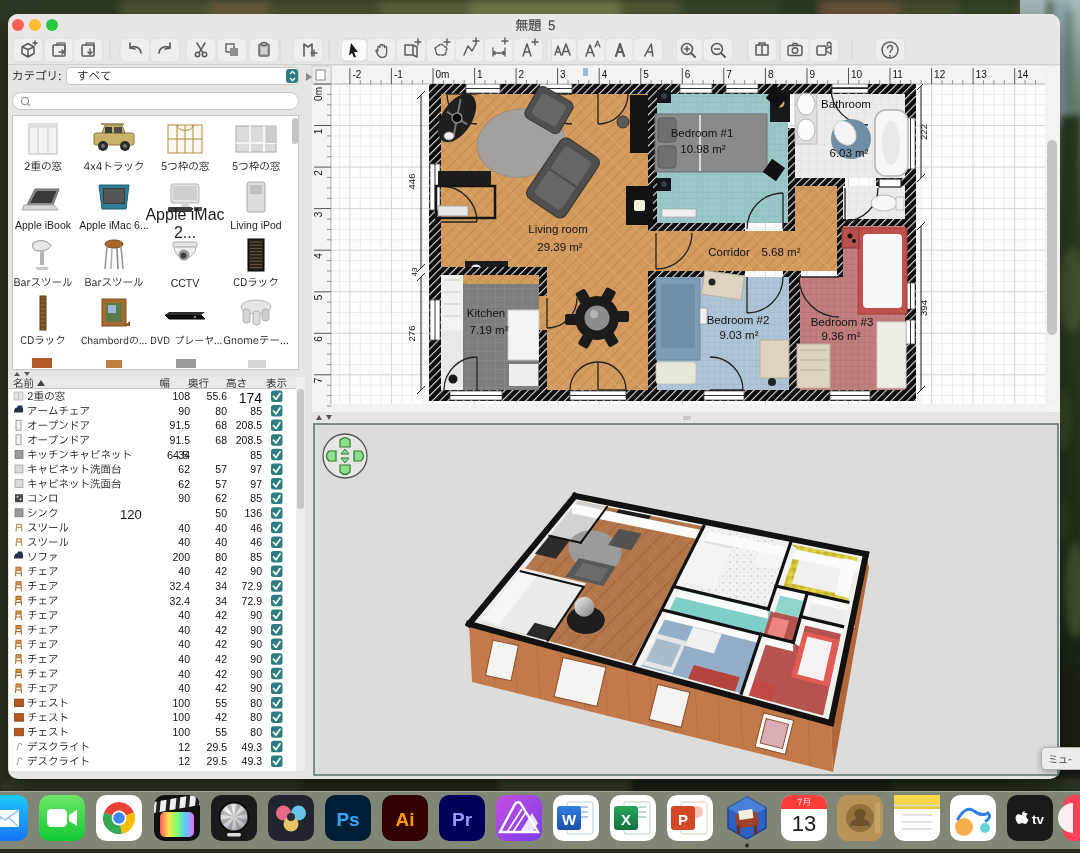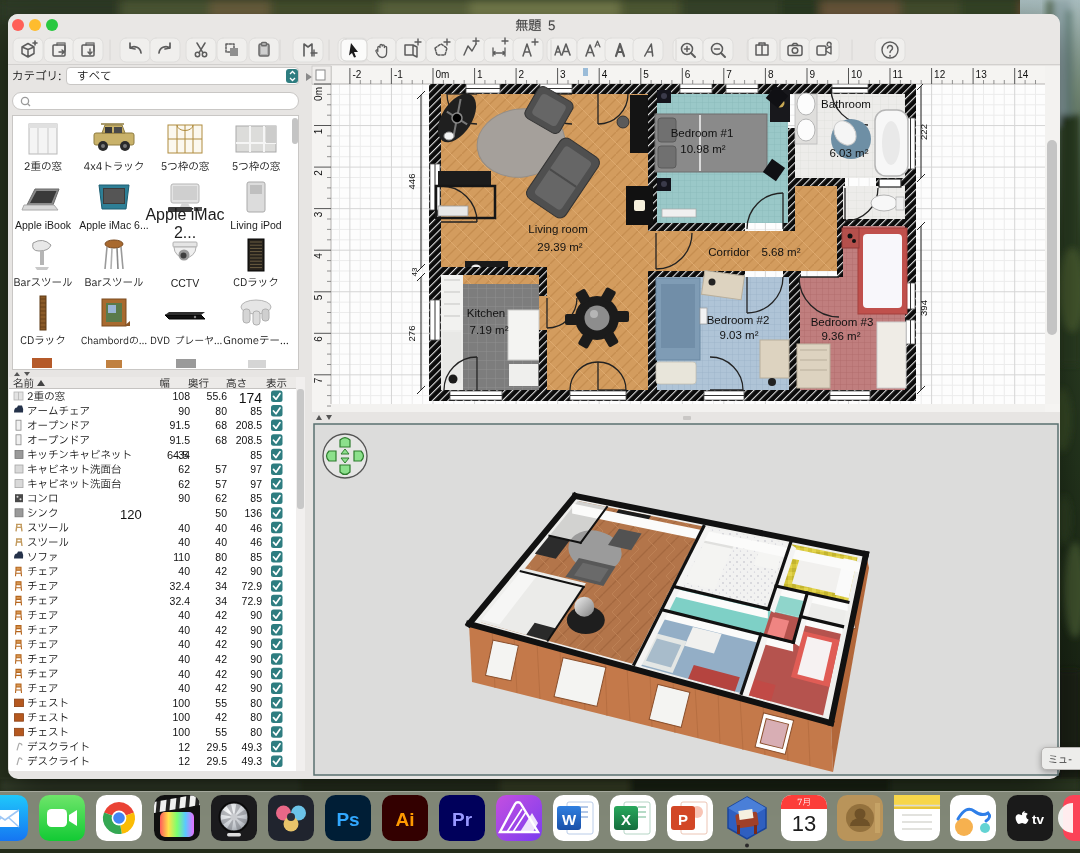--- a/index.html
+++ b/index.html
@@ -381,21 +381,21 @@
     <div class="abs" style="left:202px;top:492.4px;width:60px;text-align:right;font-size:10.5px;color:#111">85</div>
     <div class="abs" style="left:120px;top:507.0px;width:60px;text-align:left;font-size:13px;color:#111">120</div>
     <div class="abs" style="left:167px;top:507.0px;width:60px;text-align:right;font-size:10.5px;color:#111">50</div>
     <div class="abs" style="left:202px;top:507.0px;width:60px;text-align:right;font-size:10.5px;color:#111">136</div>
     <div class="abs" style="left:130px;top:521.6px;width:60px;text-align:right;font-size:10.5px;color:#111">40</div>
     <div class="abs" style="left:167px;top:521.6px;width:60px;text-align:right;font-size:10.5px;color:#111">40</div>
     <div class="abs" style="left:202px;top:521.6px;width:60px;text-align:right;font-size:10.5px;color:#111">46</div>
     <div class="abs" style="left:130px;top:536.2px;width:60px;text-align:right;font-size:10.5px;color:#111">40</div>
     <div class="abs" style="left:167px;top:536.2px;width:60px;text-align:right;font-size:10.5px;color:#111">40</div>
     <div class="abs" style="left:202px;top:536.2px;width:60px;text-align:right;font-size:10.5px;color:#111">46</div>
-    <div class="abs" style="left:130px;top:550.8px;width:60px;text-align:right;font-size:10.5px;color:#111">110</div>
+    <div class="abs" style="left:130px;top:550.8px;width:60px;text-align:right;font-size:10.5px;color:#111">200</div>
     <div class="abs" style="left:167px;top:550.8px;width:60px;text-align:right;font-size:10.5px;color:#111">80</div>
     <div class="abs" style="left:202px;top:550.8px;width:60px;text-align:right;font-size:10.5px;color:#111">85</div>
     <div class="abs" style="left:130px;top:565.4px;width:60px;text-align:right;font-size:10.5px;color:#111">40</div>
     <div class="abs" style="left:167px;top:565.4px;width:60px;text-align:right;font-size:10.5px;color:#111">42</div>
     <div class="abs" style="left:202px;top:565.4px;width:60px;text-align:right;font-size:10.5px;color:#111">90</div>
     <div class="abs" style="left:130px;top:580.0px;width:60px;text-align:right;font-size:10.5px;color:#111">32.4</div>
     <div class="abs" style="left:167px;top:580.0px;width:60px;text-align:right;font-size:10.5px;color:#111">34</div>
     <div class="abs" style="left:202px;top:580.0px;width:60px;text-align:right;font-size:10.5px;color:#111">72.9</div>
     <div class="abs" style="left:130px;top:594.6px;width:60px;text-align:right;font-size:10.5px;color:#111">32.4</div>
     <div class="abs" style="left:167px;top:594.6px;width:60px;text-align:right;font-size:10.5px;color:#111">34</div>

